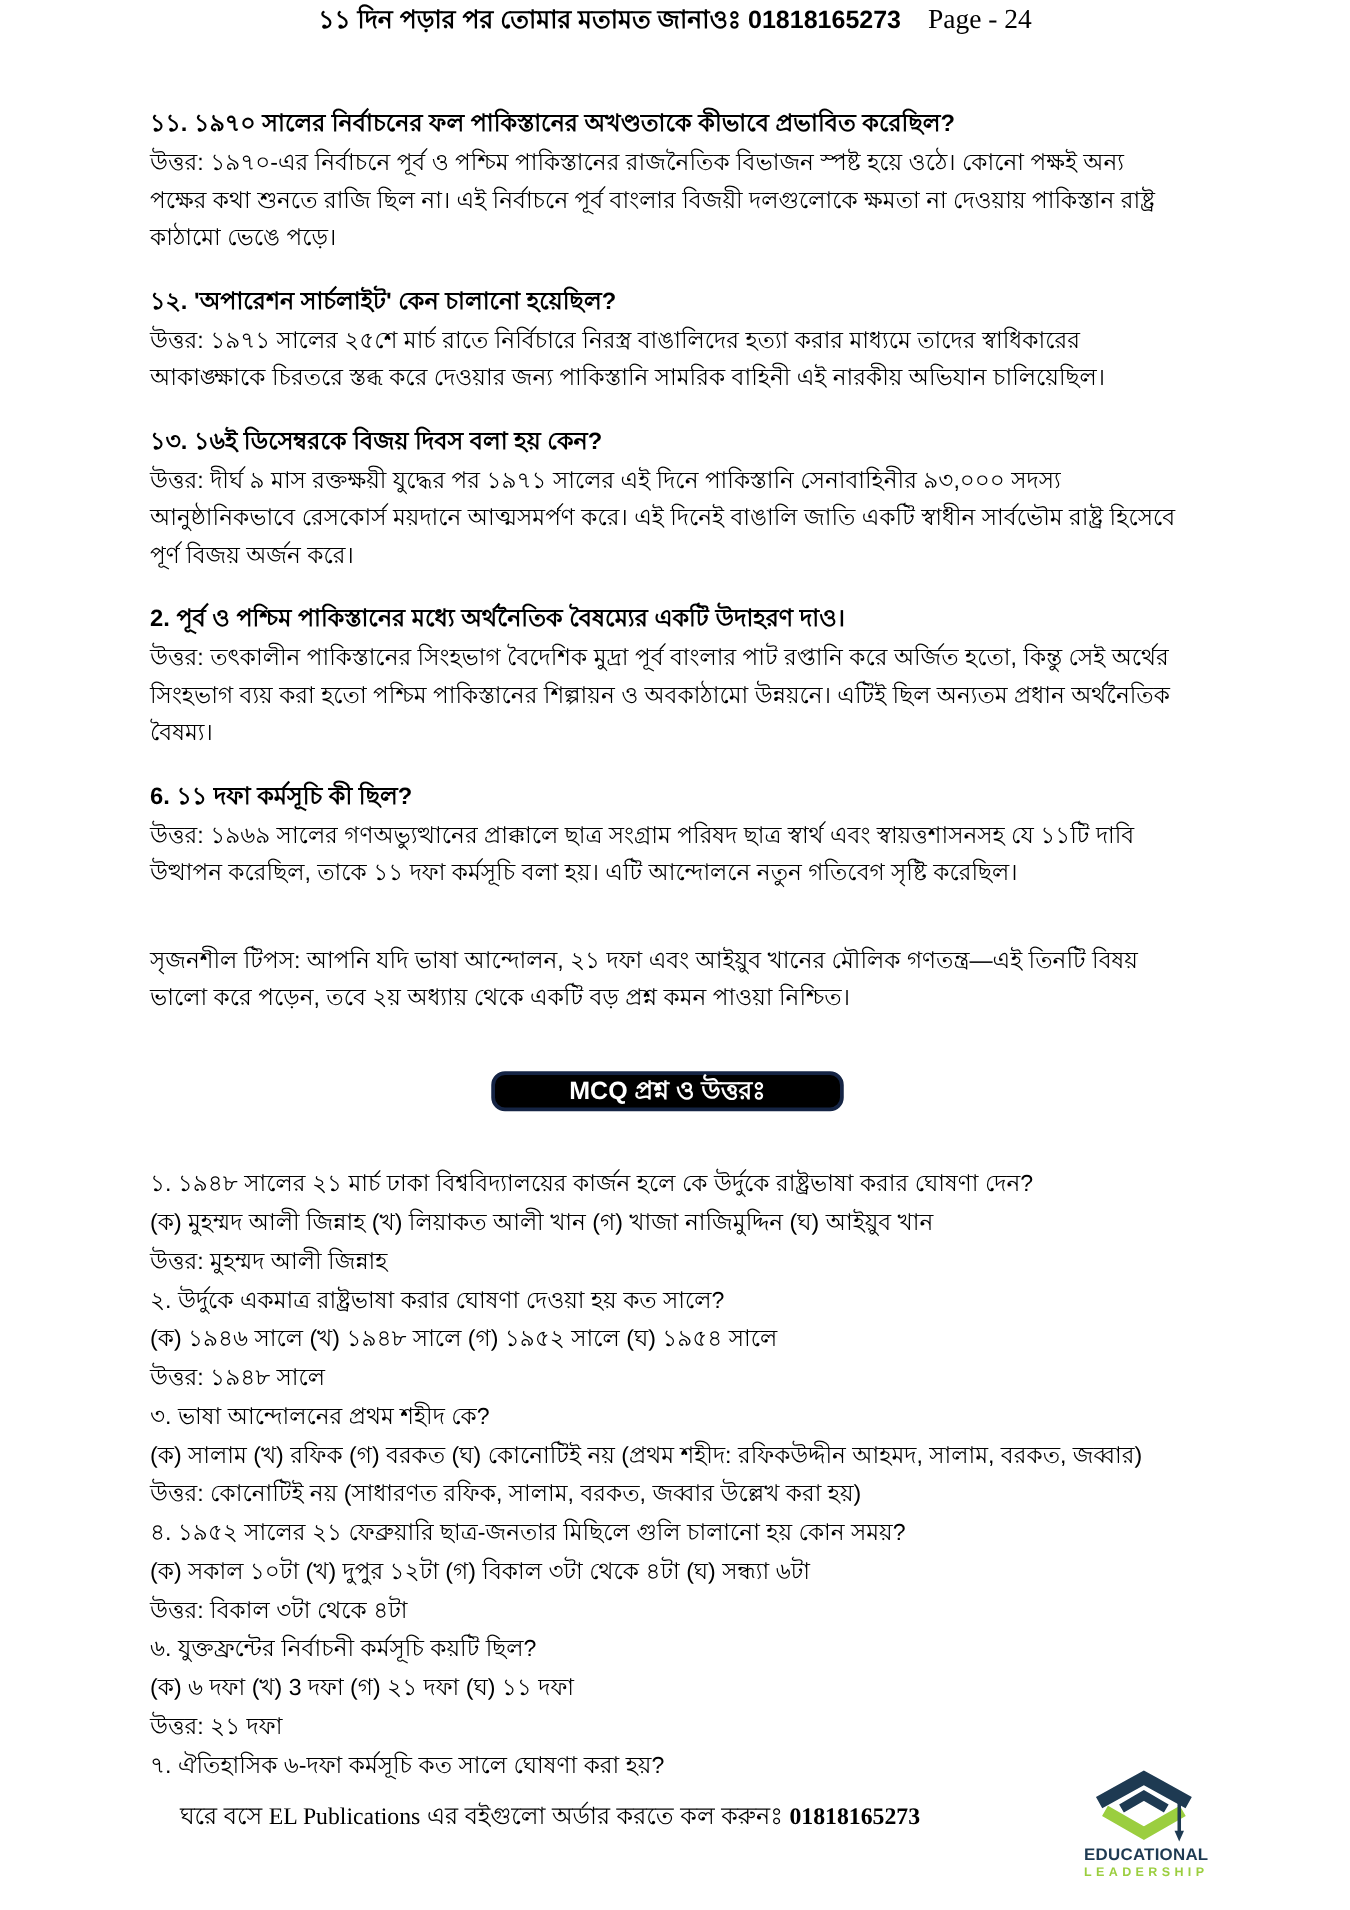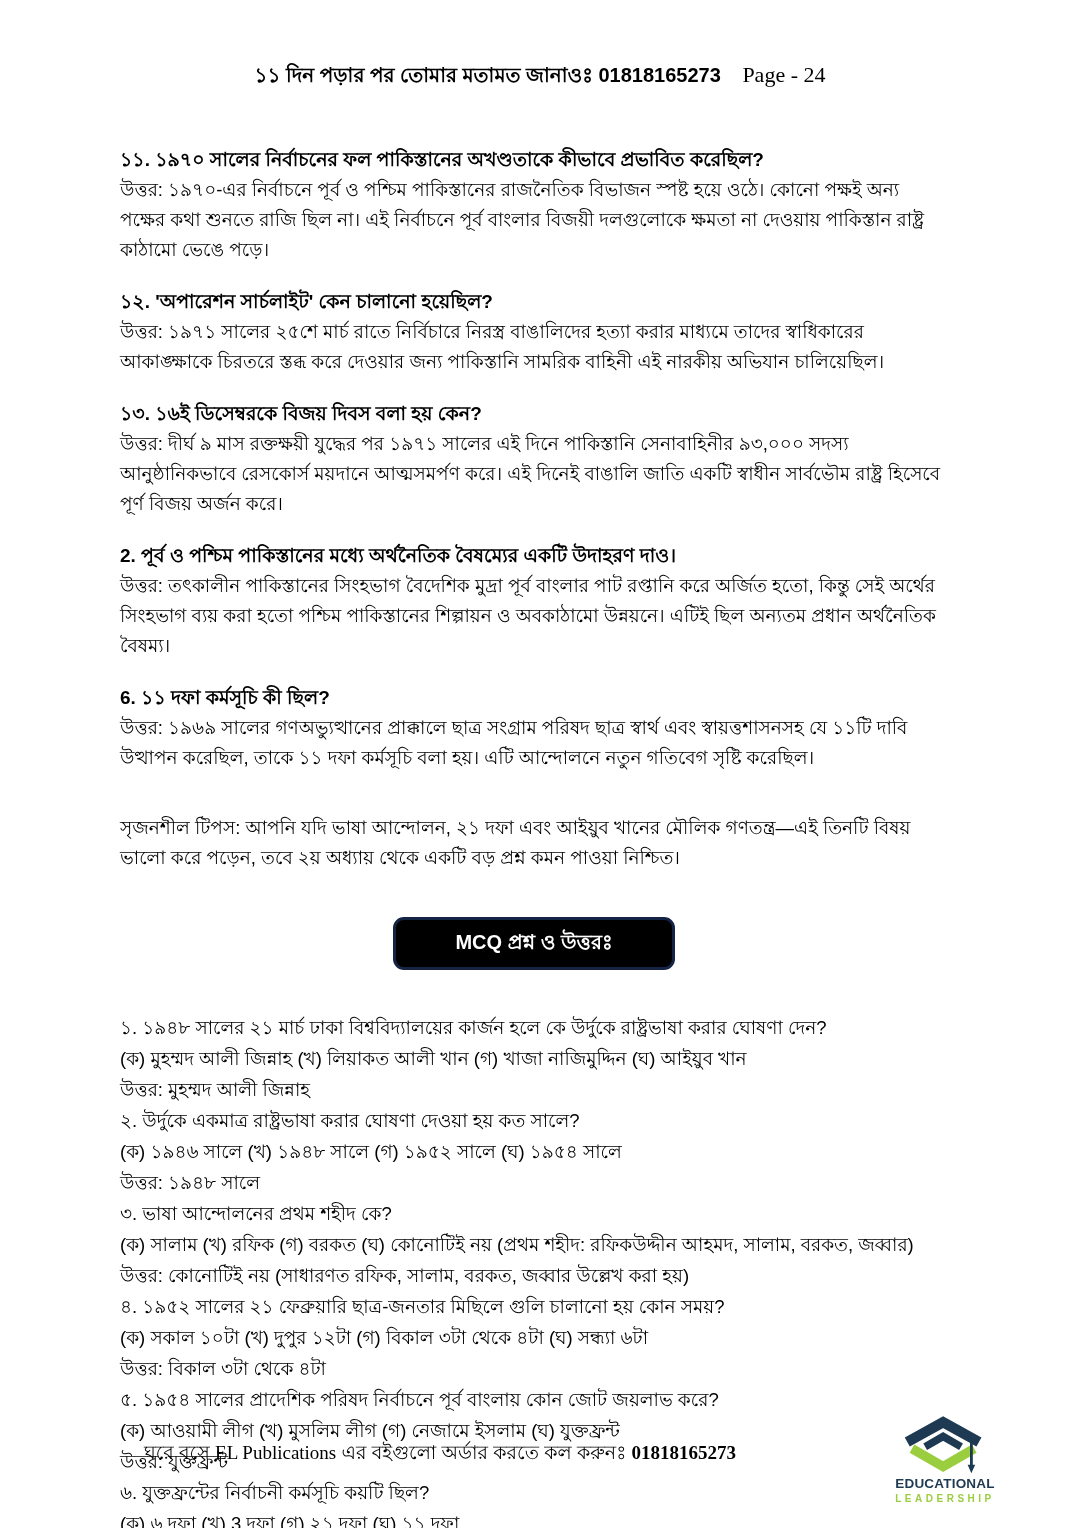--- a/index.html
+++ b/index.html
@@ -2,50 +2,50 @@
 <html><head>
 <meta charset="utf-8">
 <style>
   * { margin:0; padding:0; box-sizing:border-box; }
   html,body { background:#e8e8e8; }
   .page {
     width:1080px; height:1528px; background:#ffffff; position:relative;
     overflow:hidden; margin:0 auto; color:#000;
     font-family:"Liberation Sans", sans-serif;
   }
-  .header { padding-top:60px; text-align:center; font-size:20px; white-space:nowrap; }
+  .header { text-align:center; font-size:20px; white-space:nowrap; }
   .header .h-title { font-weight:700; }
   .header .h-page { font-family:"Liberation Serif", serif; font-size:22px; margin-left:16px; }
 
   .content { padding:30px 132px 0 120px; }
 
   .qa-q { font-weight:700; font-size:19px; line-height:30px; margin-top:22px; }
   .qa-a { font-size:18.5px; line-height:30px; }
   .b { font-weight:400; }
 
   .tips { margin-top:40px; font-size:18.5px; line-height:30px; }
 
   .mcq-box {
-    margin:44px auto 0 auto; width:282px; height:53px;
+    margin:44px auto 0 auto; width:282px; height:32px;
     background:#000000; border:3px solid #152444; border-radius:11px;
     display:flex; align-items:center; justify-content:center;
     color:#ffffff; font-weight:700; font-size:20px;
   }
 
   .mcq-list { margin-top:42px; font-size:18.5px; }
   .mcq-line { line-height:31px; }
 
   .footer-text {
     position:absolute; left:30px; bottom:58px; width:820px; text-align:center;
     font-size:19px;
   }
   .footer-text .brand { font-family:"Liberation Serif", serif;margin-top:32px; }
   .footer-text .phone { font-weight:700; font-family:"Liberation Serif", serif; }
 
-  .logo { position:absolute; right:76px; bottom:24px; width:118px; text-align:center; }
+  .logo { position:absolute; right:104px; bottom:24px; width:118px; text-align:center; }
   .logo svg { display:block; margin:0 auto; }
   .logo-line1 { color:#1e3a52; font-weight:700; font-size:13.5px; letter-spacing:0.2px;
                 font-family:"Liberation Sans", sans-serif; }
   .logo-line2 { color:#9bce3f; font-weight:700; font-size:10px; letter-spacing:3.5px;
                 font-family:"Liberation Sans", sans-serif; margin-top:2px; }
 </style>
 </head>
 <body>
 
 <div class="page">
@@ -99,25 +99,20 @@
         <div class="mcq-line">৩. ভাষা আন্দোলনের প্রথম শহীদ কে?</div>
         <div class="mcq-line">(ক) সালাম (খ) রফিক (গ) বরকত (ঘ) কোনোটিই নয় (প্রথম শহীদ: রফিকউদ্দীন আহমদ, সালাম, বরকত, জব্বার)</div>
         <div class="mcq-line">উত্তর: কোনোটিই নয় (সাধারণত রফিক, সালাম, বরকত, জব্বার উল্লেখ করা হয়)</div>
       </div>
       <div>
         <div class="mcq-line">৪. ১৯৫২ সালের ২১ ফেব্রুয়ারি ছাত্র-জনতার মিছিলে গুলি চালানো হয় কোন সময়?</div>
         <div class="mcq-line">(ক) সকাল ১০টা (খ) দুপুর ১২টা (গ) বিকাল ৩টা থেকে ৪টা (ঘ) সন্ধ্যা ৬টা</div>
         <div class="mcq-line">উত্তর: বিকাল ৩টা থেকে ৪টা</div>
       </div>
       <div>
-        <div class="mcq-line">৫. ১৯৫৪ সালের প্রাদেশিক পরিষদ নির্বাচনে পূর্ব বাংলায় কোন জোট জয়লাভ করে?</div>
-        <div class="mcq-line">(ক) আওয়ামী লীগ (খ) মুসলিম লীগ (গ) নেজামে ইসলাম (ঘ) যুক্তফ্রন্ট</div>
-        <div class="mcq-line">উত্তর: যুক্তফ্রন্ট</div>
-      </div>
-      <div>
         <div class="mcq-line">৬. যুক্তফ্রন্টের নির্বাচনী কর্মসূচি কয়টি ছিল?</div>
         <div class="mcq-line">(ক) ৬ দফা (খ) 3 দফা (গ) ২১ দফা (ঘ) ১১ দফা</div>
         <div class="mcq-line">উত্তর: ২১ দফা</div>
       </div>
       <div>
         <div class="mcq-line">৭. ঐতিহাসিক ৬-দফা কর্মসূচি কত সালে ঘোষণা করা হয়?</div>
       </div>
     </div>
   </div>
 

